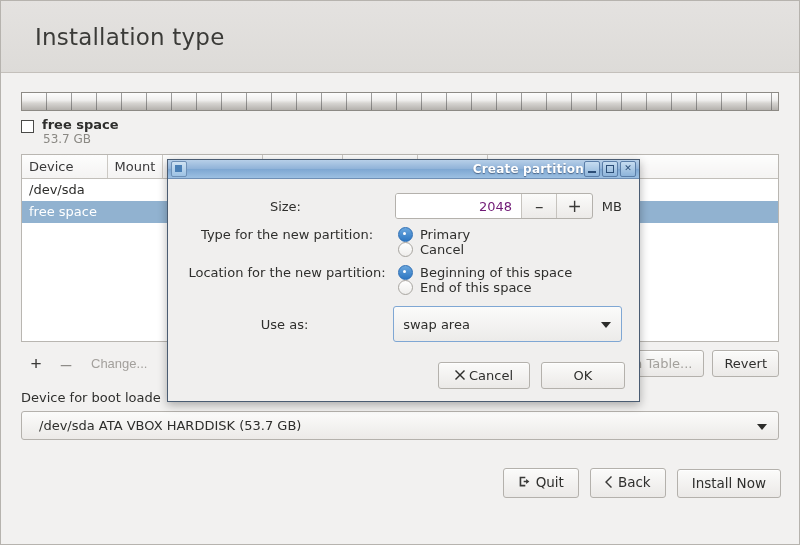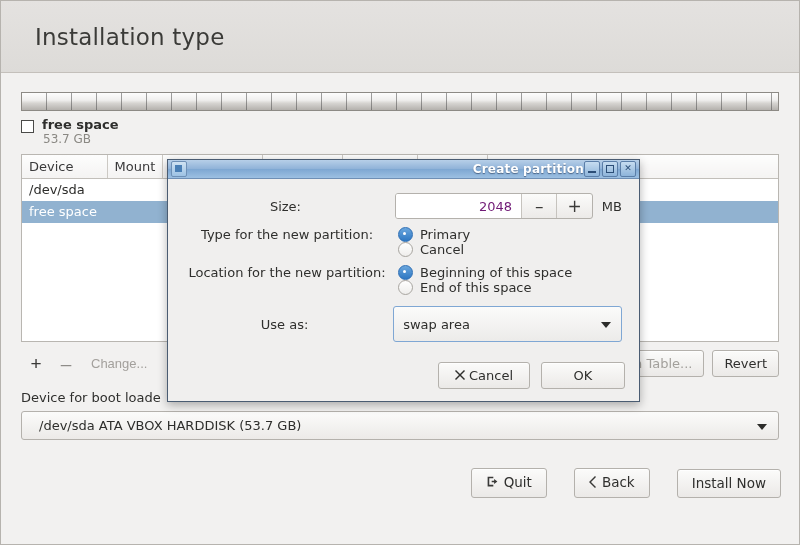--- a/index.html
+++ b/index.html
@@ -171,21 +171,21 @@
     border-left: 5px solid transparent;
     border-right: 5px solid transparent;
     border-top: 6px solid #2c2c2a;
   }
 
   
   .footer {
     position: absolute;
     right: 18px;
     bottom: 46px;
-    display: flex; gap: 27px; align-items: center;
+    display: flex; gap: 11px; align-items: center;
   }
   .footer .btn { padding: 5px 14px; font-size: 13.5px; }
   .footer .btn .gi { margin-right: 5px; display: inline-block; vertical-align: -1px; }
 
   
   .dialog {
     position: absolute;
     left: 166px; top: 158px;
     width: 473px; height: 243px;
     box-sizing: border-box;

